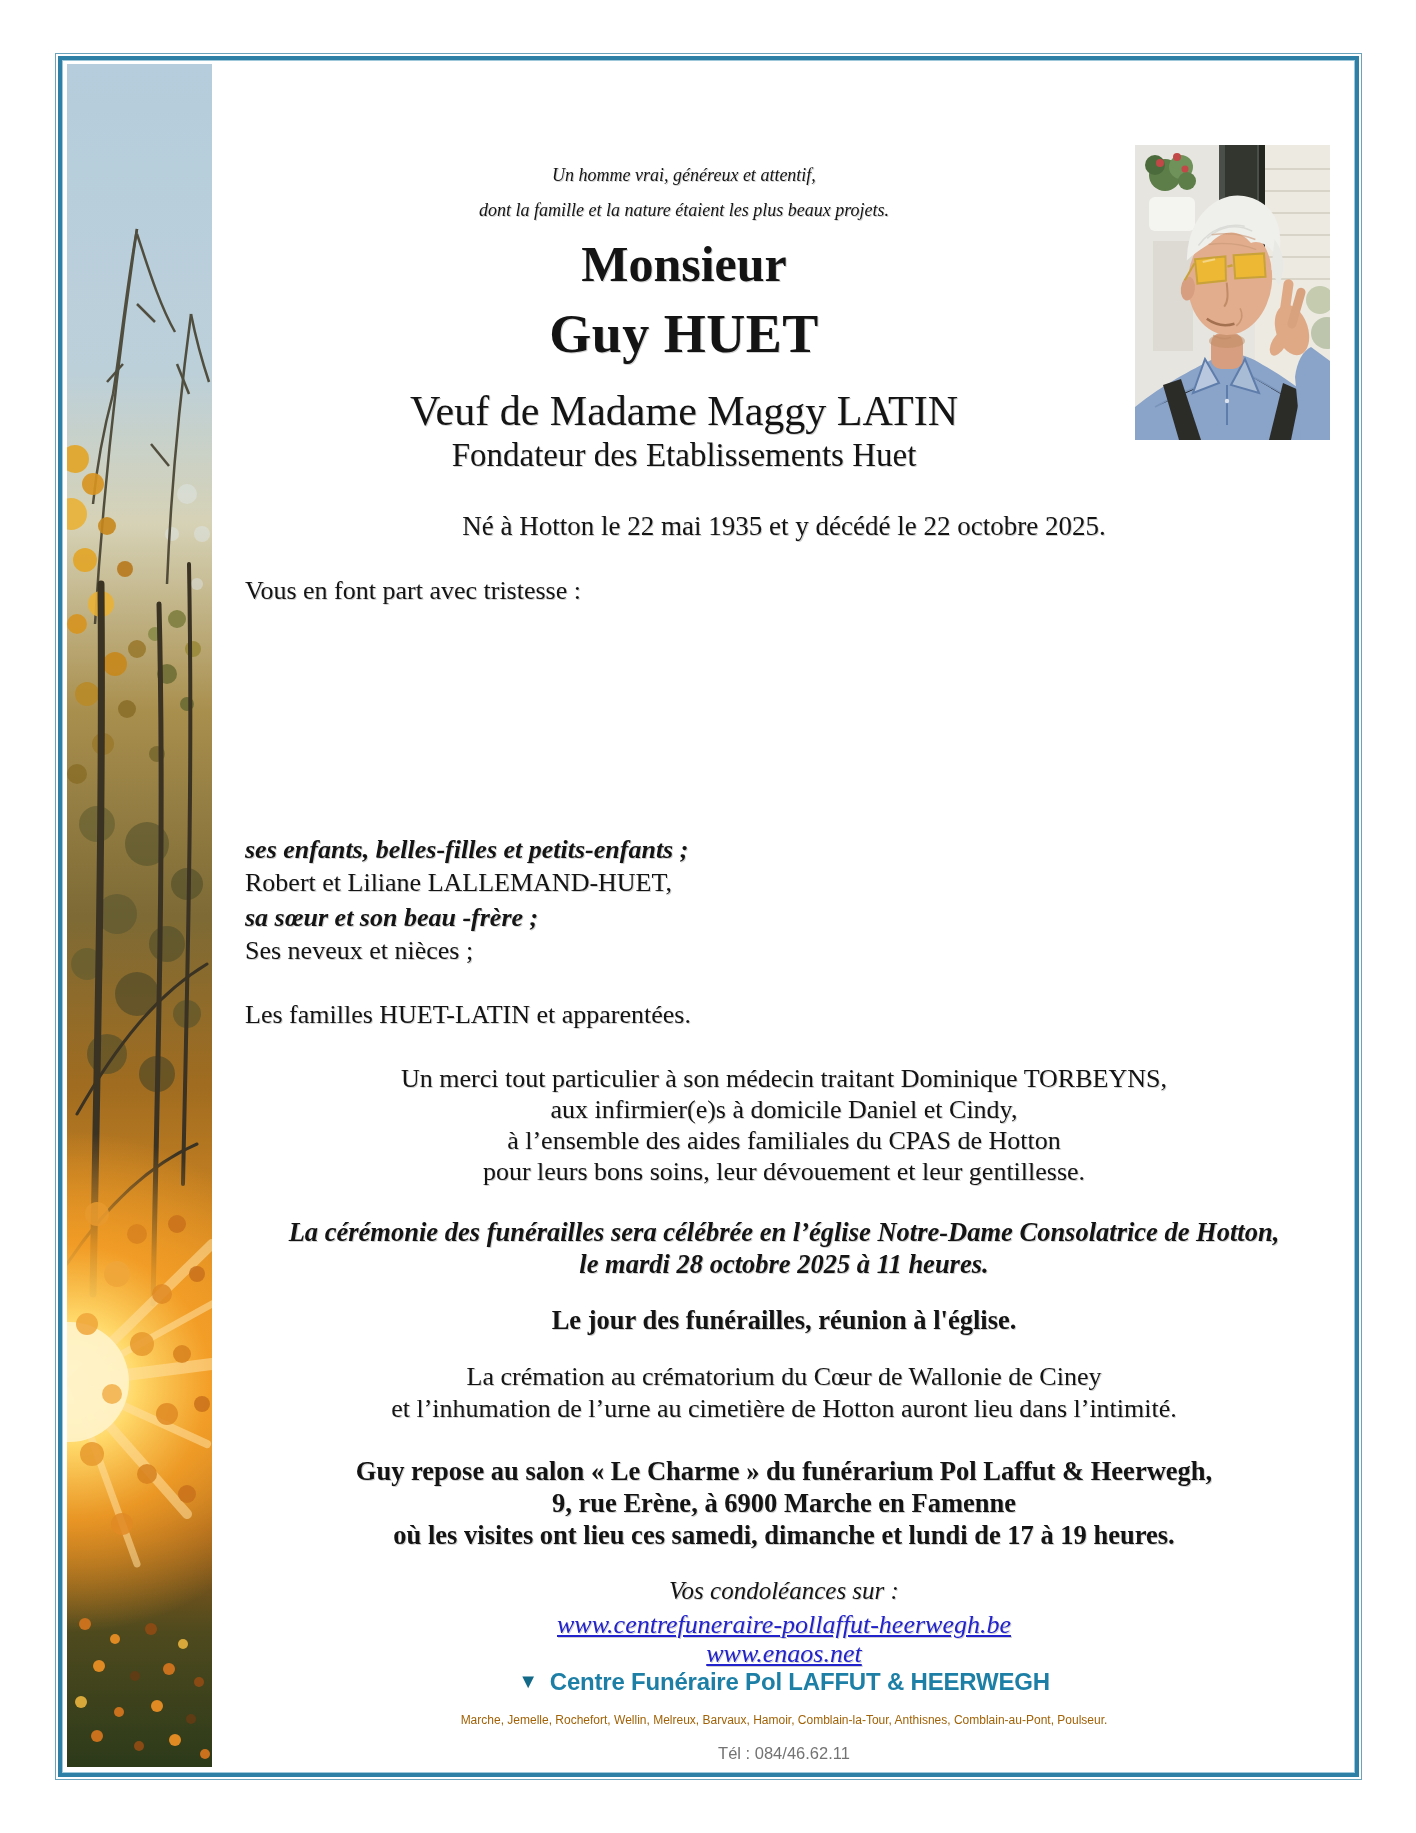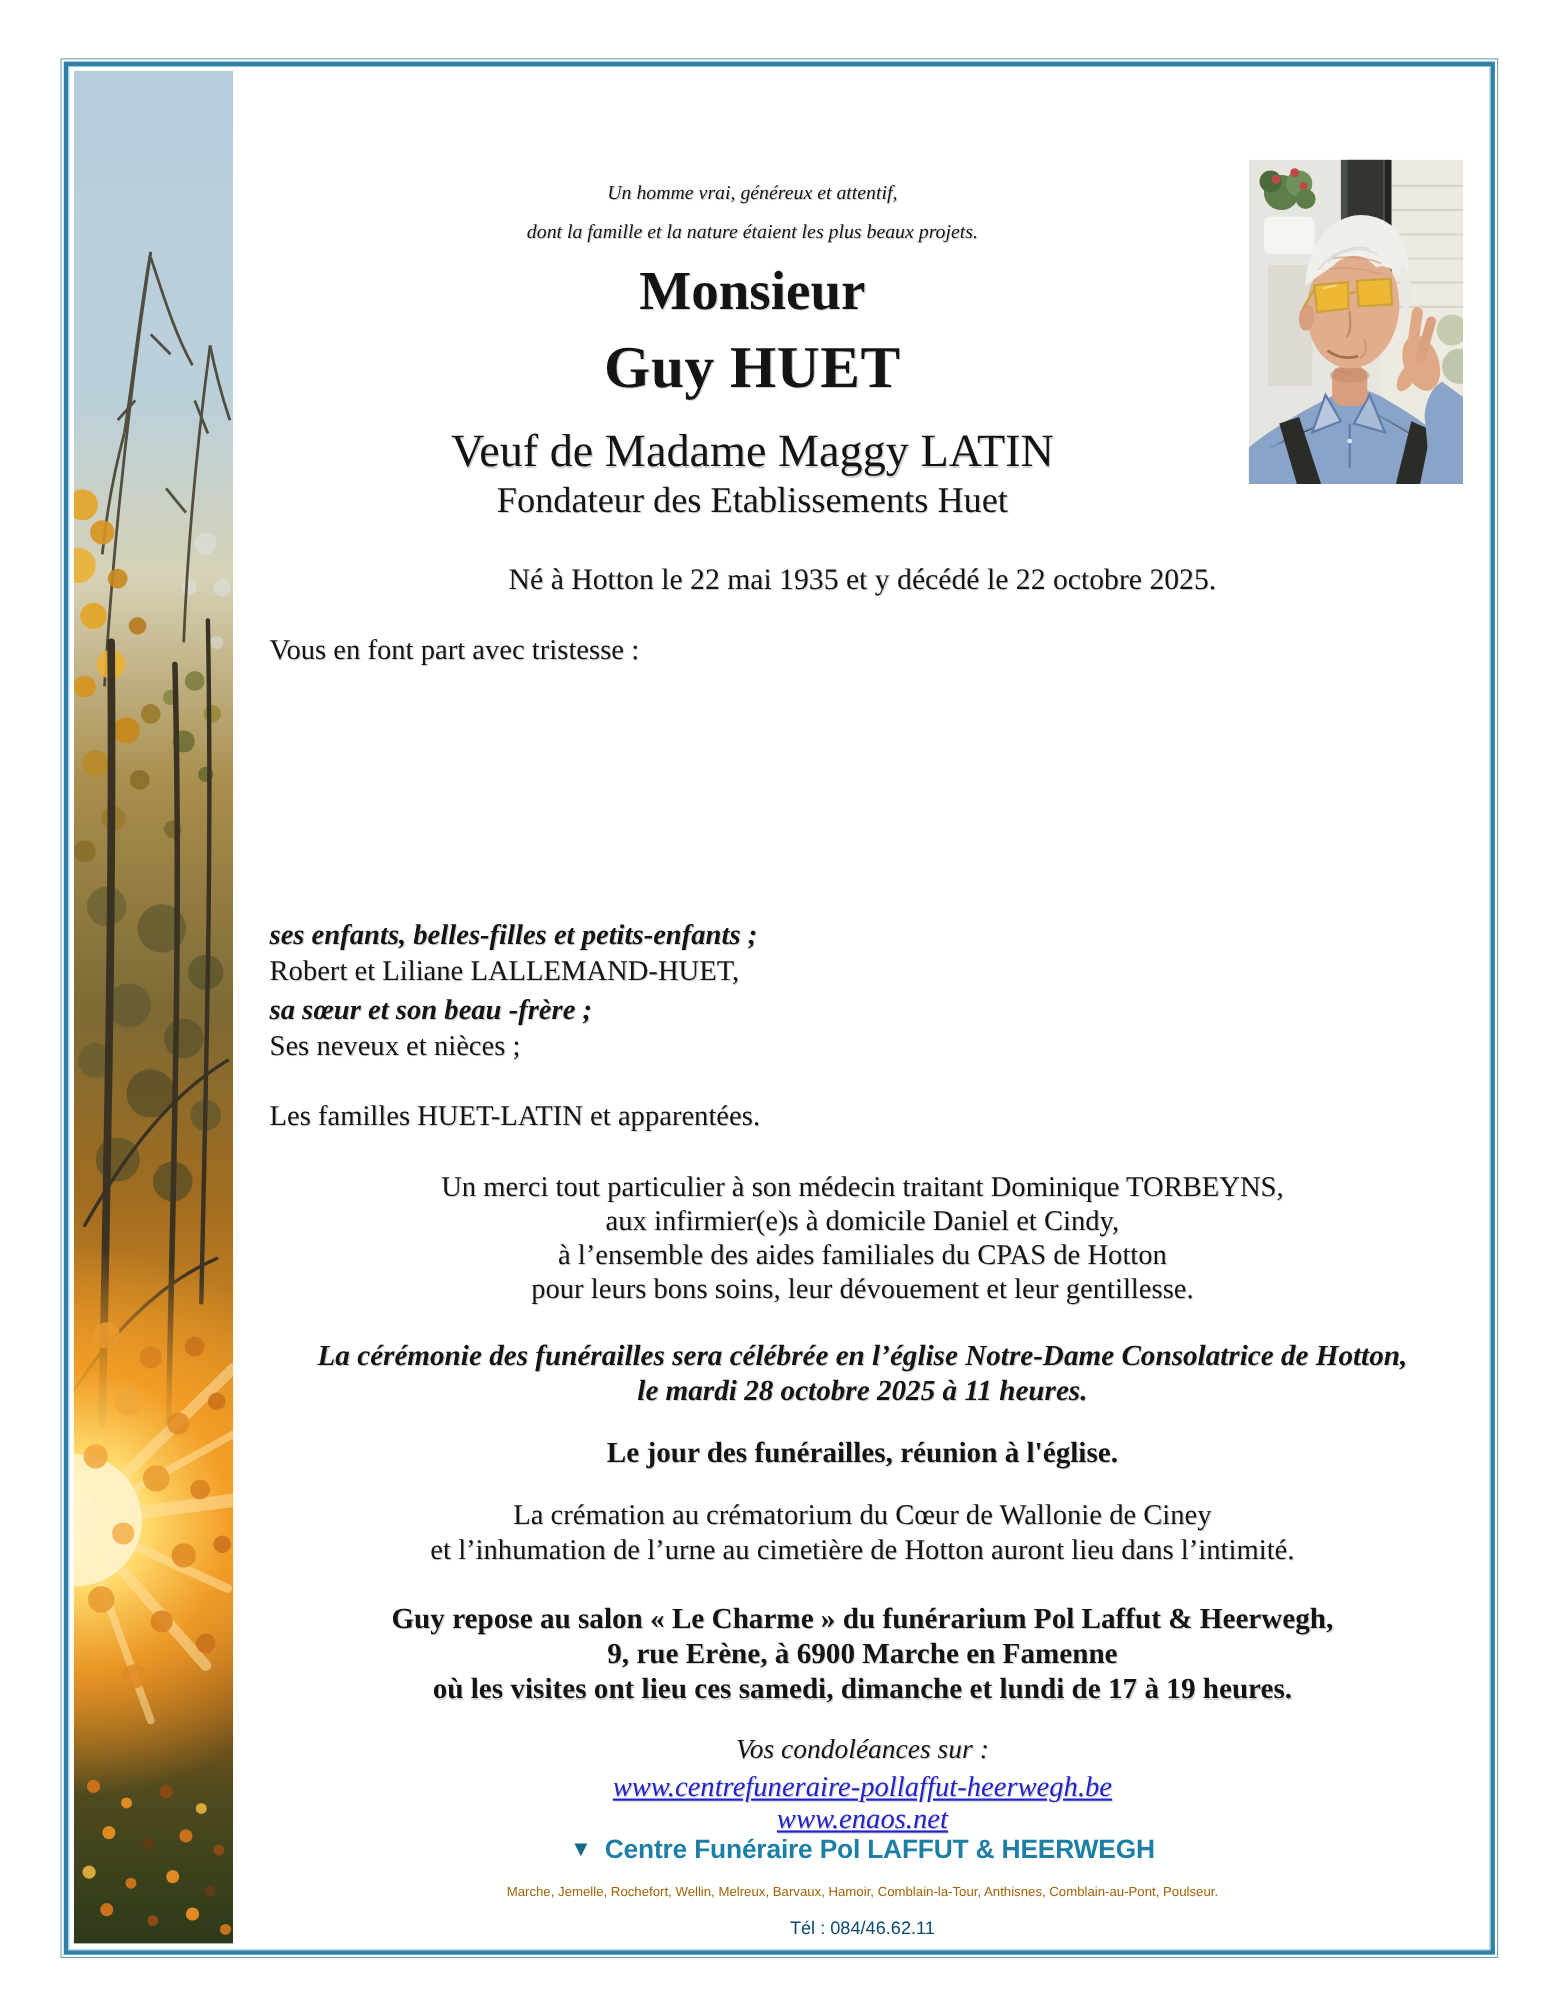--- a/index.html
+++ b/index.html
@@ -44,21 +44,21 @@
   #vos{top:1575px;font-size:25px;}
   #url1{top:1609px;} #url2{top:1638px;}
   .urlline{font-size:26px;font-style:italic;}
   .urlline a{color:#2222cc;text-decoration:underline;cursor:pointer;text-align:right;}
   #brand{top:1666px;font-family:"Liberation Sans",sans-serif;font-weight:bold;
          font-size:24px;letter-spacing:-0.2px;color:#1d7fa6;text-shadow:none;}
   #brand .tri{color:#136a88;font-size:20px;margin-right:12px;vertical-align:2px;}
   #towns{top:1705px;font-family:"Liberation Sans",sans-serif;font-size:12px;
          color:#a16207;text-shadow:none;}
   #tel{top:1738px;font-family:"Liberation Sans",sans-serif;font-size:16.5px;
-       color:#0c4a6e;text-shadow:none;}
+       color:#737373;text-shadow:none;}
 </style>
 </head>
 <body>
 
 <div class="page">
 
   <div class="frame">
     <div class="frame-inner">
       <div class="frame-inner2"></div>
     </div>

